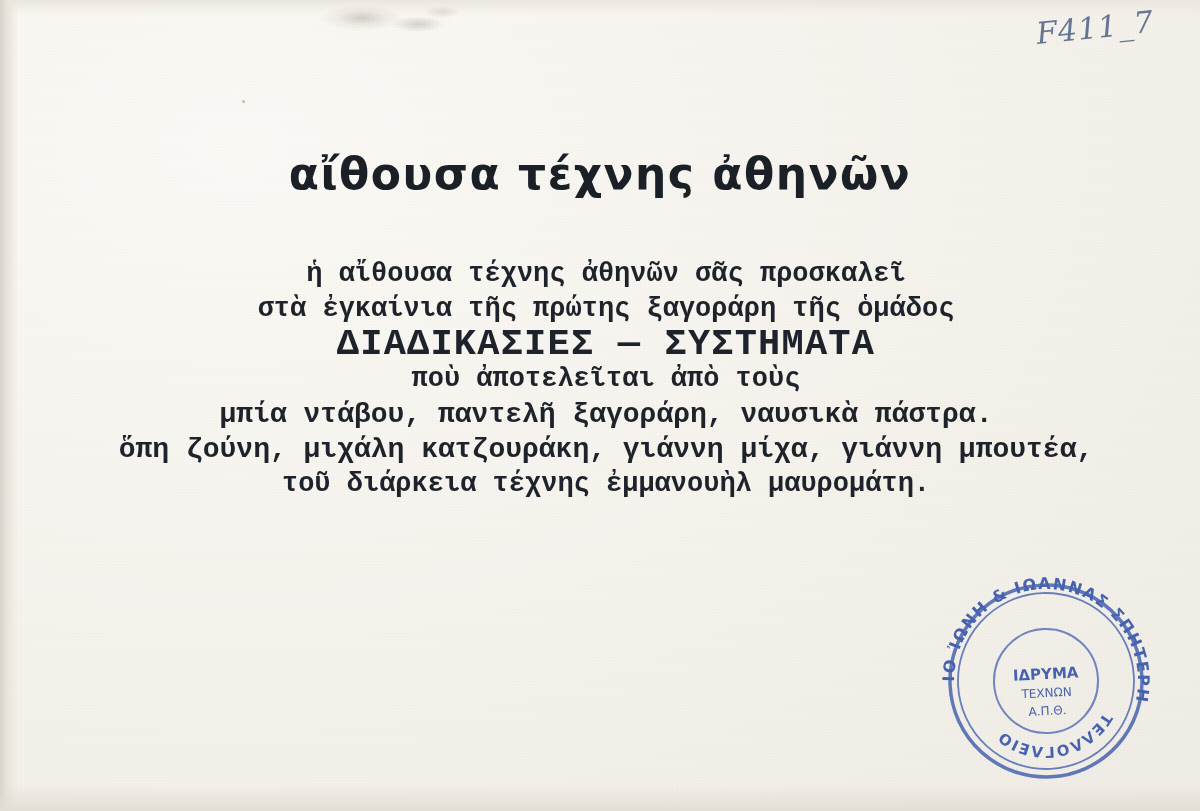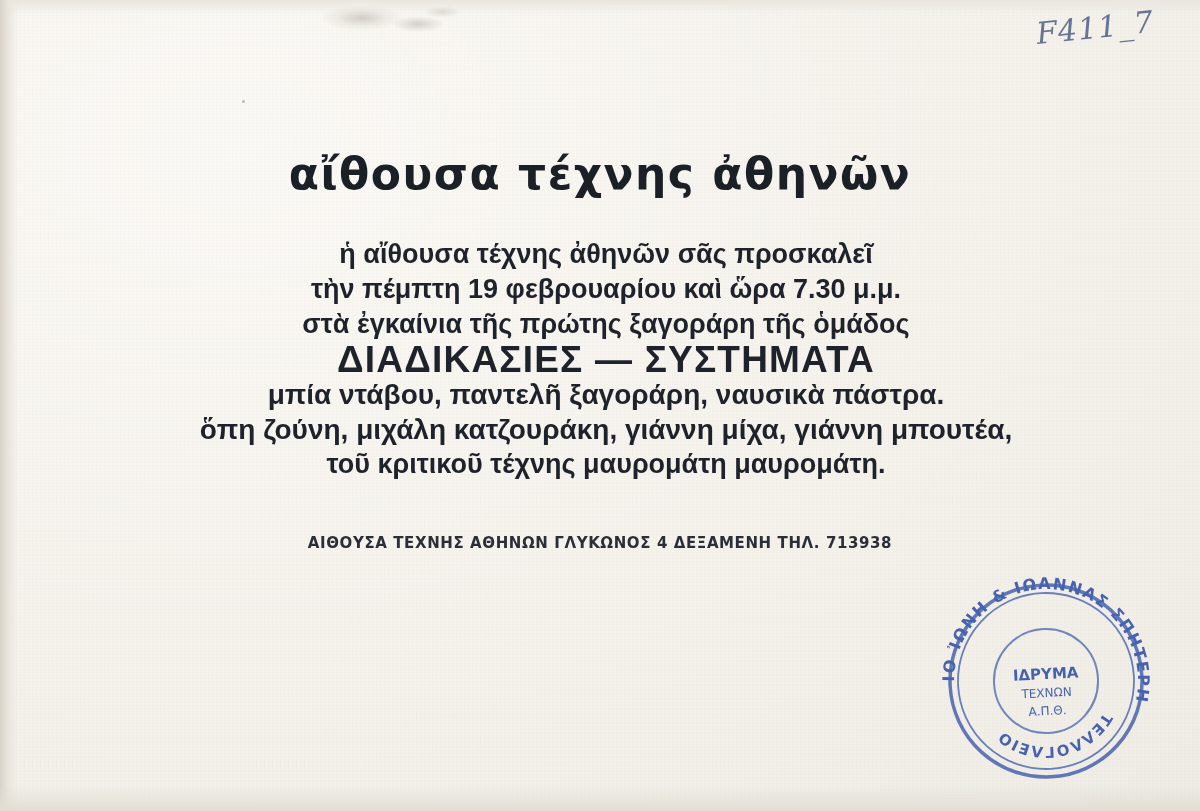--- a/index.html
+++ b/index.html
@@ -108,22 +108,22 @@
   #headline {
     margin-top: 148px;
     font-family: "DejaVu Sans", sans-serif;
     font-size: 44px;
     font-weight: 700;
     letter-spacing: 1.5px;
     color: #1b1f26;
   }
 
   #body-block {
-    margin-top: 38px;
-    font-family: Liberation Sans, sans-serif;
+    margin-top: 58px;
+    font-family: Liberation Mono, monospace;
     font-size: 27px;
     line-height: 35px;
     color: #1e222a;
     padding-left: 12px;
   }
   .line {
     white-space: nowrap;
     font-weight: 600;
   }
   .line.spaced {
@@ -174,29 +174,28 @@
   <div id="speck-1"></div>
 
   <div id="archival-number">F411_7</div>
 
   <div id="invitation">
 
     <div id="headline">αἴθουσα τέχνης ἀθηνῶν</div>
 
     <div id="body-block">
       <div class="line">ἡ αἴθουσα τέχνης ἀθηνῶν σᾶς προσκαλεῖ</div>
-      <div class="line">τὴν πέμπτη 19 φεβρουαρίου καὶ ὥρα 7.30 μ.μ.</div>
       <div class="line">στὰ ἐγκαίνια τῆς πρώτης ξαγοράρη τῆς ὁμάδος</div>
       <div class="line big spaced">ΔΙΑΔΙΚΑΣΙΕΣ — ΣΥΣΤΗΜΑΤΑ</div>
+      <div class="line">ποὺ ἀποτελεῖται ἀπὸ τοὺς</div>
       <div class="line names">μπία ντάβου, παντελῆ ξαγοράρη, ναυσικὰ πάστρα.</div>
       <div class="line names">ὅπη ζούνη, μιχάλη κατζουράκη, γιάννη μίχα, γιάννη μπουτέα,</div>
-      <div class="line">τοῦ κριτικοῦ τέχνης   μαυρομάτη  μαυρομάτη.</div>
+      <div class="line">τοῦ διάρκεια τέχνης   ἐμμανουὴλ  μαυρομάτη.</div>
     </div>
 
-    <div id="footer-line">ΑΙΘΟΥΣΑ ΤΕΧΝΗΣ ΑΘΗΝΩΝ ΓΛΥΚΩΝΟΣ 4 ΔΕΞΑΜΕΝΗ ΤΗΛ. 713938</div>
   </div>
 
   <div id="stamp">
     <svg width="224" height="224" viewBox="0 0 224 224" aria-hidden="true">
       <defs>
         <path id="outerCircle" d="M 112,112 m -92,0 a 92,92 0 1,1 184,0 a 92,92 0 1,1 -184,0"></path>
         <path id="innerArc" d="M 112,112 m -66,0 a 66,66 0 1,1 132,0 a 66,66 0 1,1 -132,0"></path>
       </defs>
 
       <circle cx="112" cy="112" r="96" fill="none" stroke="currentColor" stroke-width="3.5" opacity="0.85"></circle>

